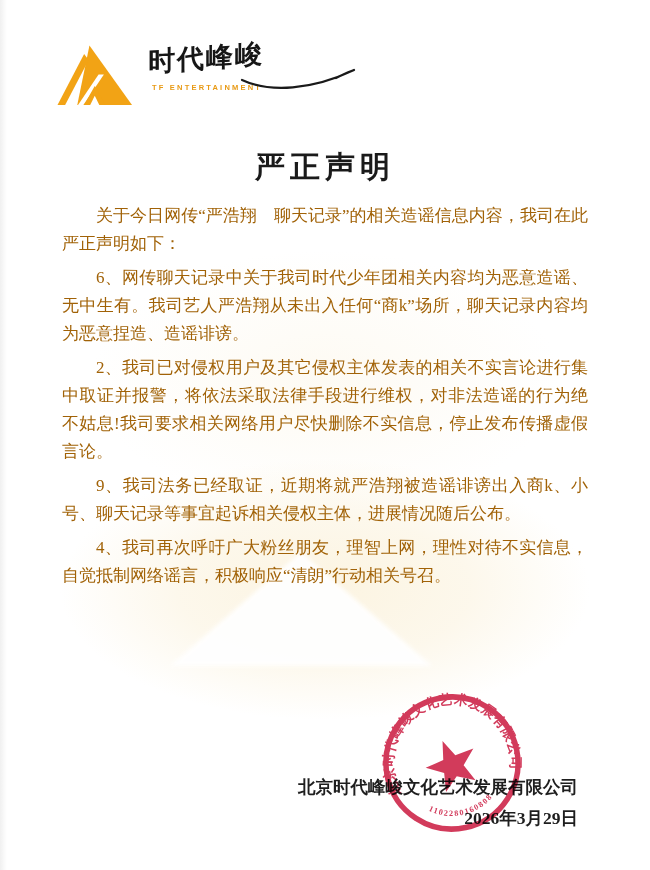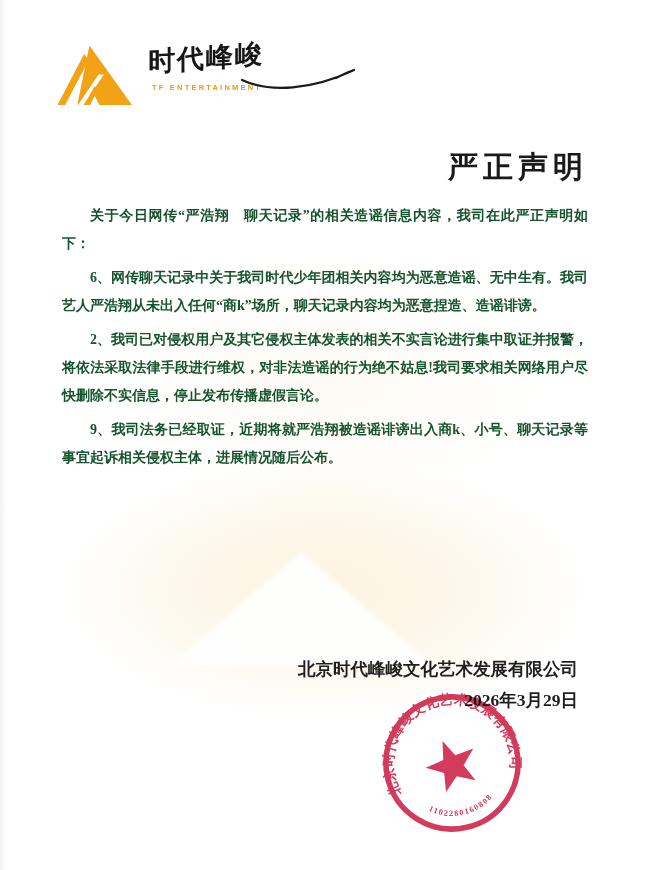--- a/index.html
+++ b/index.html
@@ -47,32 +47,32 @@
     font-size:7.5px; font-weight:700; color:#E89A15;
     letter-spacing:2.2px; white-space:nowrap;
     font-family: "Liberation Sans", "DejaVu Sans", sans-serif;
   }
   
   .doc {
     position:absolute; left:62px; right:62px; top:148px; z-index:1;
     color:#1e1e1e;
   }
   .doc h1 {
-    margin:0 0 16px 0; text-align:right;
+    margin:0 0 16px 0; text-align:center;
     font-size:30px; line-height:38px; font-weight:900;
     letter-spacing:5px;
     font-family: "Liberation Sans", "DejaVu Sans", sans-serif;
     color:#1a1a1a;
   }
   .doc p {
     margin:0 0 6px 0;
-    font-size:14px; line-height:28px; font-weight:700;
+    font-size:17px; line-height:28px; font-weight:400;
     text-align: justify; text-justify: inter-ideograph;
     text-indent: 2em;
-    color:#14532d;
+    color:#a16207;
   }
   .sign { margin-top:184px; text-align:right; padding-right:10px; }
   .sign .company { font-size:17.5px; font-weight:700; line-height:26px; color:#1e1e1e; }
   .sign .date    { font-size:17.5px; font-weight:700; line-height:26px; margin-top:5px; color:#1e1e1e; }
   
   .stamp {
     position:absolute; left:377px; top:688px; width:150px; height:150px;
     z-index:3; mix-blend-mode: multiply; opacity:0.92;
   }
   .stamp text {
@@ -109,20 +109,21 @@
       <div class="brand-en">TF ENTERTAINMENT</div>
     </div>
   </header>
 
   <main class="doc">
     <h1>严正声明</h1>
     <p>关于今日网传“严浩翔　聊天记录”的相关造谣信息内容，我司在此严正声明如下：</p>
     <p>6、网传聊天记录中关于我司时代少年团相关内容均为恶意造谣、无中生有。我司艺人严浩翔从未出入任何“商k”场所，聊天记录内容均为恶意捏造、造谣诽谤。</p>
     <p>2、我司已对侵权用户及其它侵权主体发表的相关不实言论进行集中取证并报警，将依法采取法律手段进行维权，对非法造谣的行为绝不姑息!我司要求相关网络用户尽快删除不实信息，停止发布传播虚假言论。</p>
     <p>9、我司法务已经取证，近期将就严浩翔被造谣诽谤出入商k、小号、聊天记录等事宜起诉相关侵权主体，进展情况随后公布。</p>
+    <p>4、我司再次呼吁广大粉丝朋友，理智上网，理性对待不实信息，自觉抵制网络谣言，积极响应“清朗”行动相关号召。</p>
 
     <div class="sign">
       <div class="company">北京时代峰峻文化艺术发展有限公司</div>
       <div class="date">2026年3月29日</div>
     </div>
   </main>
 
   <svg class="stamp" viewBox="0 0 150 150">
     <g transform="rotate(-12 75 75)">
       <circle cx="75" cy="75" r="66" fill="none" stroke="#CE2A4D" stroke-width="5.5"></circle>

